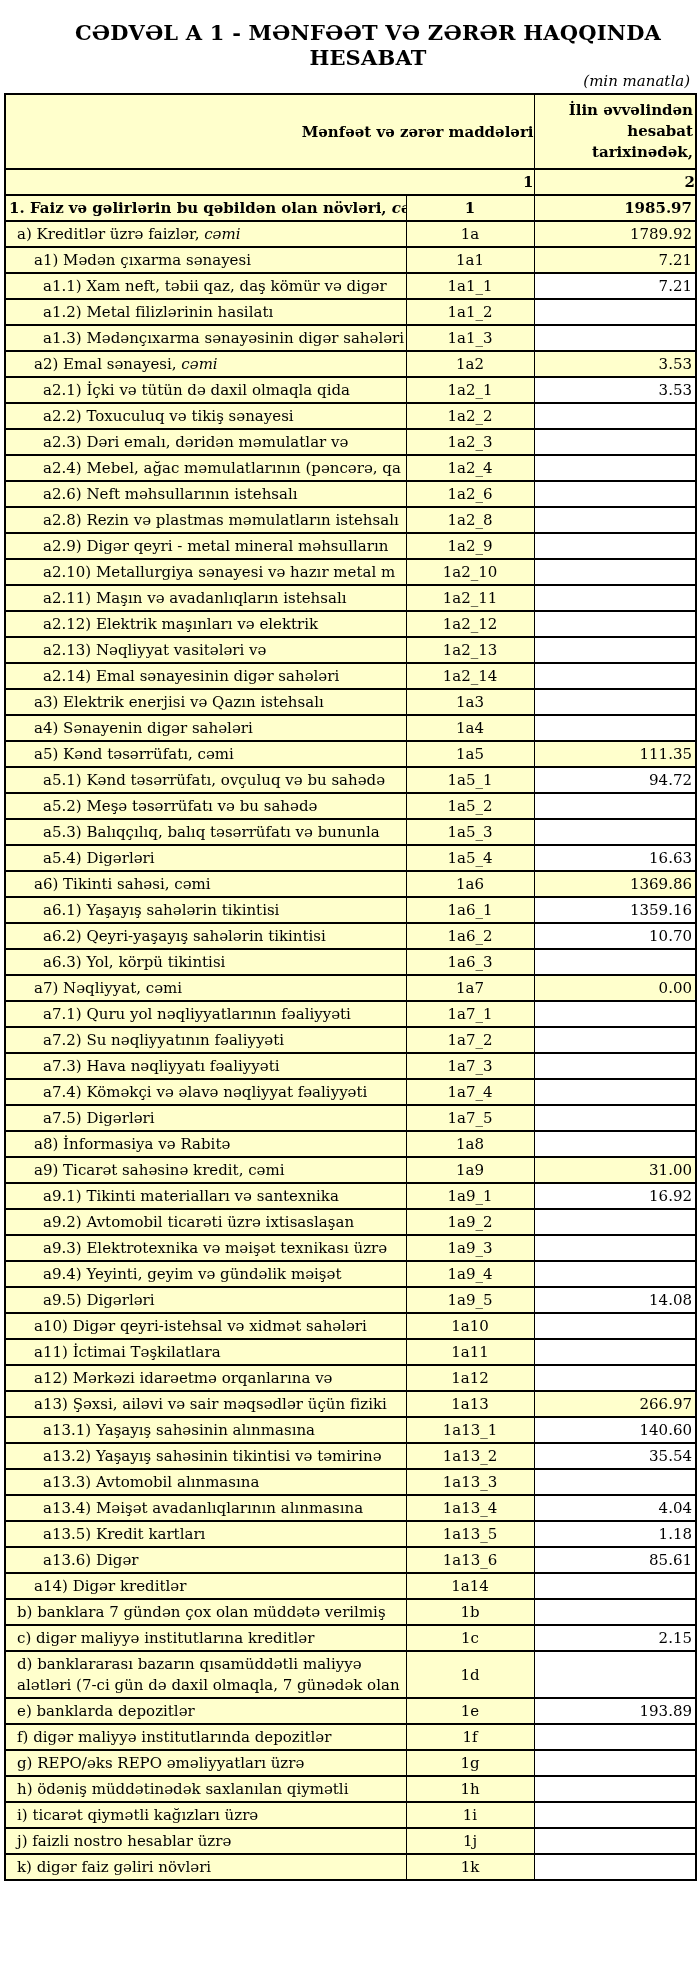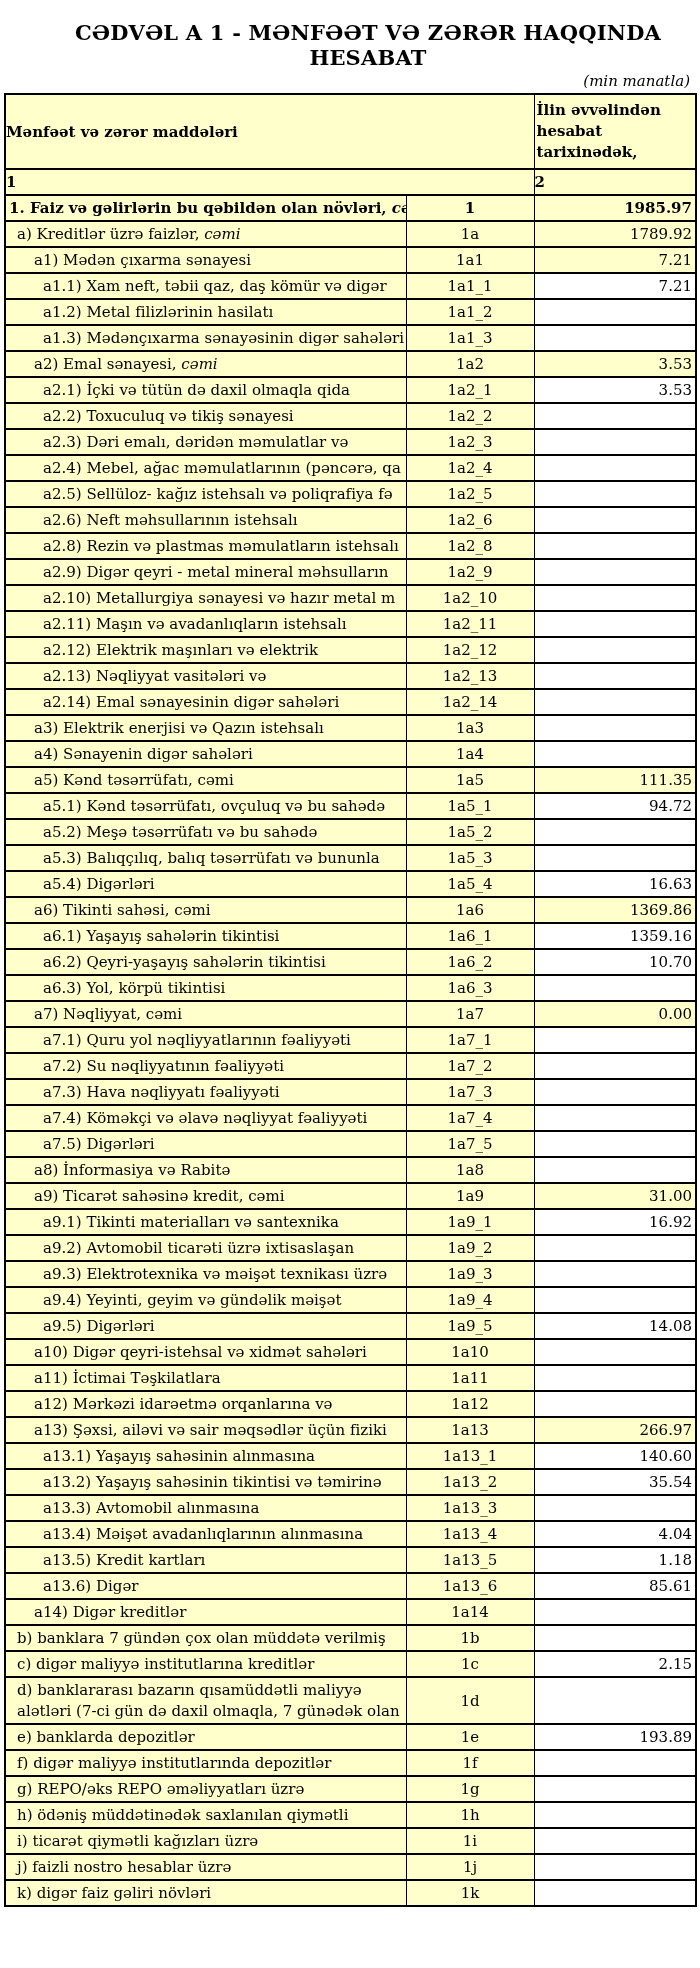--- a/index.html
+++ b/index.html
@@ -43,21 +43,21 @@
   col.c-val{width:162px;}
   th,td{
     border:1px solid var(--border);
     border-top-width:2px;
     border-bottom-width:2px;
     font-size:15px;
     vertical-align:middle;
     background:var(--cell-bg);
     padding:0;
   }
-  thead th{font-weight:bold;text-align:left;}
+  thead th{font-weight:bold;text-align:right;}
   th.h-items{height:69px;}
   th.h-value{
     height:69px;
     white-space:pre-line;
     line-height:21px;
     padding:2px 2px;
   }
   tr.colnums th{height:24px;font-weight:bold;}
   tbody td{height:24px;}
   td.name{
@@ -76,21 +76,21 @@
     line-height:21px;
     padding-top:2px;
     padding-bottom:1px;
   }
   td.code{text-align:center;}
   td.value{
     text-align:right;
     padding-right:3px;
     background:var(--empty-bg);
   }
-  td.value.v-yellow{background:var(--cell-bg);}
+  td.value.v-yellow{background:var(--cell-bg);border-radius:6px;}
   tr.bold td{font-weight:bold;}
   td.name i{font-style:italic;}
 </style>
 </head>
 <body>
 
 <div class="page">
   <div class="title">CƏDVƏL A 1 - MƏNFƏƏT VƏ ZƏRƏR HAQQINDA HESABAT</div>
   <div class="subtitle">(min manatla)</div>
 
@@ -162,25 +162,20 @@
           <td class="name lvl3">a2.3) Dəri emalı, dəridən məmulatlar və</td>
           <td class="code">1a2_3</td>
           <td class="value"></td>
         </tr>
         <tr>
           <td class="name lvl3">a2.4) Mebel, ağac məmulatlarının (pəncərə, qa</td>
           <td class="code">1a2_4</td>
           <td class="value"></td>
         </tr>
         <tr>
-          <td class="name lvl3">a2.5) Sellüloz- kağız istehsalı və poliqrafiya fə</td>
-          <td class="code">1a2_5</td>
-          <td class="value"></td>
-        </tr>
-        <tr>
           <td class="name lvl3">a2.6) Neft məhsullarının istehsalı</td>
           <td class="code">1a2_6</td>
           <td class="value"></td>
         </tr>
         <tr>
           <td class="name lvl3">a2.8) Rezin və plastmas məmulatların istehsalı</td>
           <td class="code">1a2_8</td>
           <td class="value"></td>
         </tr>
         <tr>

